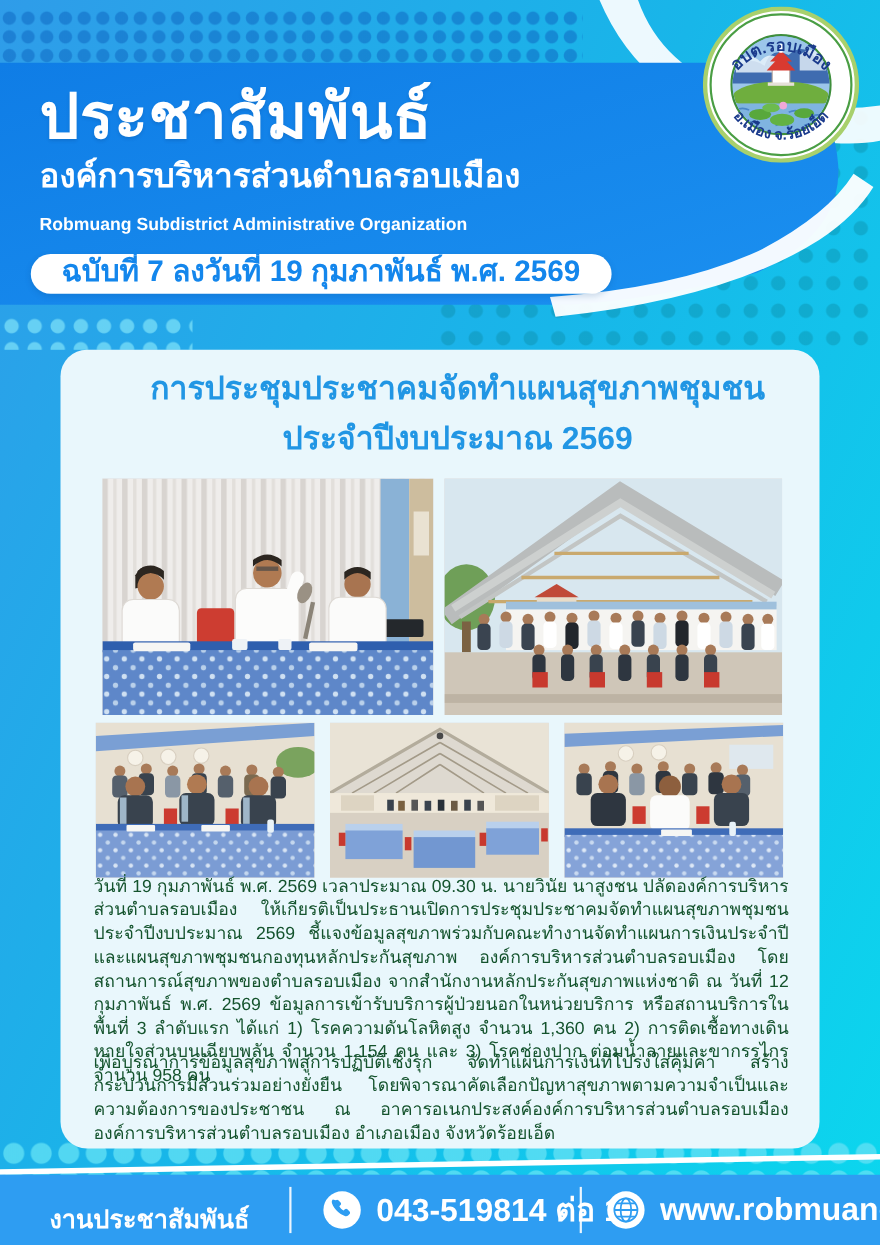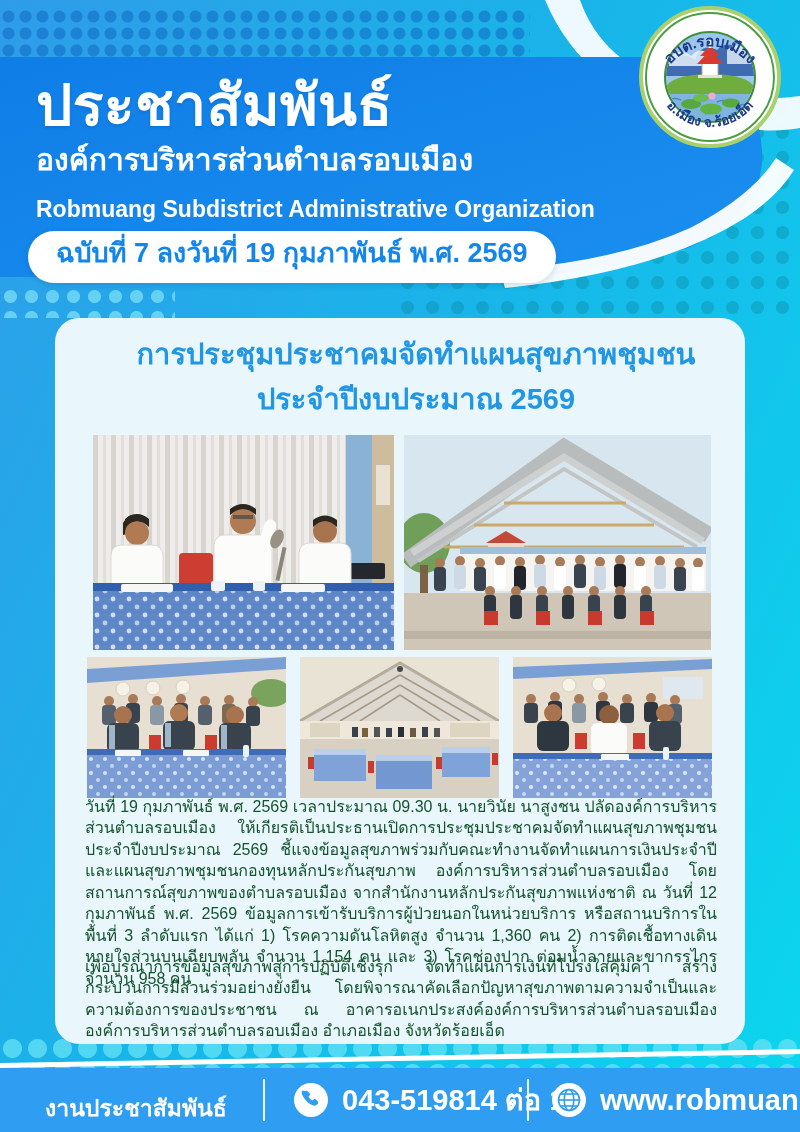--- a/index.html
+++ b/index.html
@@ -21,23 +21,23 @@
     background-image:radial-gradient(circle,rgba(135,232,250,.65) 6px,transparent 7px);
     background-size:21px 21px;}
   .dots-band{left:0;top:1036px;width:800px;height:32px;
     background-image:radial-gradient(circle,rgba(96,224,244,.8) 9px,transparent 10px);
     background-size:25px 25px;}
   
   .header-art{position:absolute;left:0;top:0;width:800px;height:340px;}
   .logo{position:absolute;left:639px;top:6px;width:142px;height:142px;}
   .h-title{position:absolute;left:36px;top:60px;color:#fff;font-size:57px;font-weight:800;letter-spacing:.5px;text-shadow:0 2px 3px rgba(0,40,90,.15);}
   .h-sub{position:absolute;left:36px;top:136px;color:#fff;font-size:30px;font-weight:800;font-family:Liberation Mono, monospace;}
-  .h-sub-en{position:absolute;left:36px;top:196px;color:#fff;font-size:23px;font-weight:700;}
-  .issue-badge{position:absolute;left:28px;top:231px;height:52px;border-radius:30px;
-    background:#fff;display:flex;align-items:flex-start;padding:0 28px;
+  .h-sub-en{position:absolute;left:36px;top:196px;color:#fff;font-size:16px;font-weight:700;}
+  .issue-badge{position:absolute;left:28px;top:231px;height:36px;border-radius:30px;
+    background:#fff;display:flex;align-items:flex-end;padding:0 28px;
     box-shadow:0 2px 6px rgba(0,60,120,.18);}
   .issue-badge span{color:#1386ec;font-size:27px;font-weight:800;white-space:nowrap;}
   
   .card{position:absolute;left:55px;top:318px;width:690px;height:726px;background:#e9f7fc;border-radius:24px;}
   .card-title{position:absolute;left:0;top:14px;width:100%;text-align:center;
     color:#2196e4;font-size:29px;font-weight:800;line-height:1.55;margin-left:16px;}
   .photo{position:absolute;overflow:hidden;background:#ddd;}
   .photo svg{display:block;width:100%;height:100%;}
   .ph-a{left:38px;top:117px;width:301px;height:215px;}
   .ph-b{left:349px;top:117px;width:307px;height:215px;}

